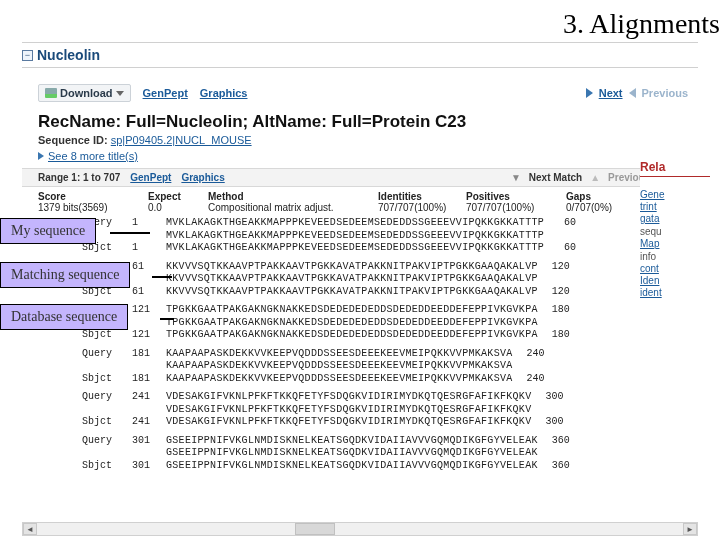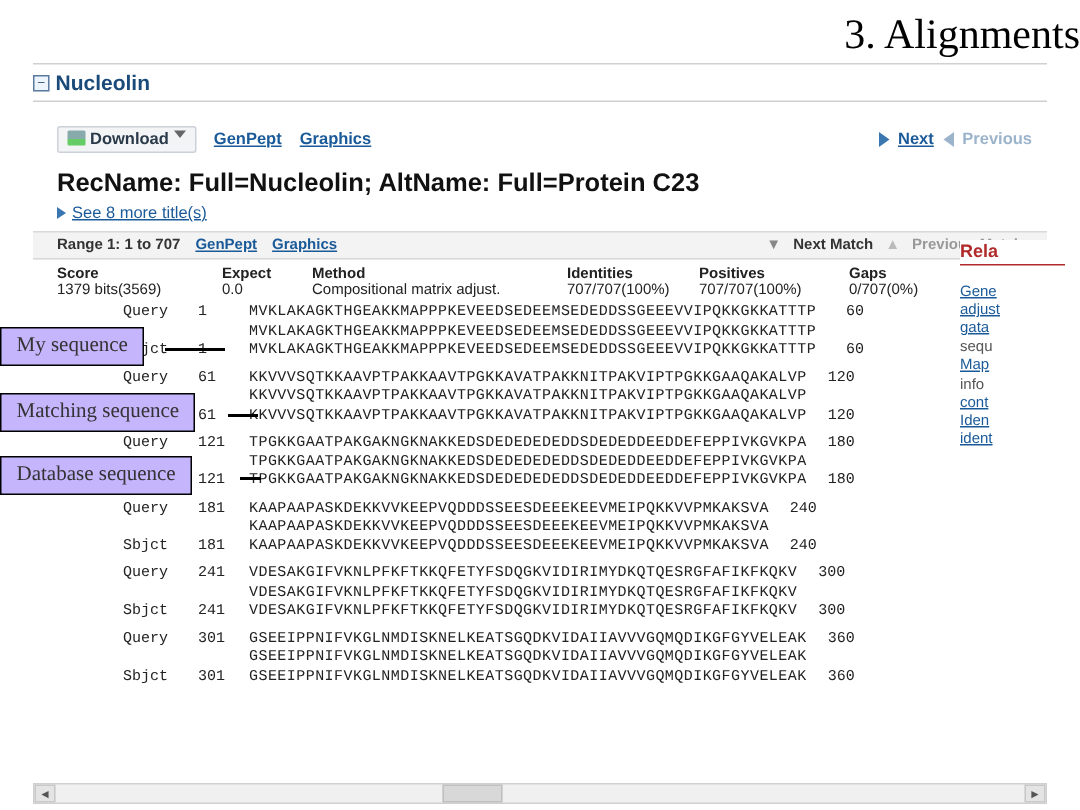--- a/index.html
+++ b/index.html
@@ -48,21 +48,21 @@
   }
   .top-toolbar {
     display: flex;
     justify-content: space-between;
     align-items: center;
     padding: 16px 10px 6px 16px;
   }
   .toolbar-left { display: flex; align-items: center; gap: 12px; }
   .toolbar-right { display: flex; align-items: center; gap: 6px; }
   .btn {
-    display: inline-flex; align-items: flex-start; gap: 3px;
+    display: inline-flex; align-items: center; gap: 3px;
     background: #f2f4f6;
     border: 1px solid #ccd2d8;
     border-radius: 2px;
     padding: 2px 6px;
     font-size: 11px;
     color: #2a3a4a;
     font-weight: bold;
   }
   .dl-icon {
     width: 12px; height: 10px;
@@ -246,20 +246,24 @@
     <div class="toolbar-right">
       <span class="tri-right"></span>
       <a class="link-pill">Next</a>
       <span class="tri-left" style="border-right-color:#9bb4cc"></span>
       <span style="color:#9bb4cc;font-weight:bold">Previous</span>
     </div>
   </div>
 
   <div class="protein-title">RecName: Full=Nucleolin; AltName: Full=Protein C23</div>
 
+  <div class="seq-id-line">
+    <span class="seq-id-label">Sequence ID:</span>
+    <a style="color:#1a5a99;text-decoration:underline">sp|P09405.2|NUCL_MOUSE</a>
+  </div>
 
   <div class="see-more">
     <span class="expand-tri"></span>
     <a>See 8 more title(s)</a>
   </div>
 
   <div class="range-bar">
     <div class="range-left">
       <span class="range-label">Range 1: 1 to 707</span>
       <a class="small-link">GenPept</a>
@@ -290,21 +294,21 @@
     <span class="col-gaps">0/707(0%)</span>
   </div>
 
   <div class="align-block" id="aln"><div class="aln-row"><span class="aln-label">Query</span><span class="aln-pos">1</span><span class="aln-seq">MVKLAKAGKTHGEAKKMAPPPKEVEEDSEDEEMSEDEDDSSGEEEVVIPQKKGKKATTTP</span><span class="aln-end">60</span></div><div class="aln-row"><span class="aln-label"></span><span class="aln-pos"></span><span class="aln-seq">MVKLAKAGKTHGEAKKMAPPPKEVEEDSEDEEMSEDEDDSSGEEEVVIPQKKGKKATTTP</span><span class="aln-end"></span></div><div class="aln-row"><span class="aln-label">Sbjct</span><span class="aln-pos">1</span><span class="aln-seq">MVKLAKAGKTHGEAKKMAPPPKEVEEDSEDEEMSEDEDDSSGEEEVVIPQKKGKKATTTP</span><span class="aln-end">60</span></div><div class="rblock"></div><div class="aln-row"><span class="aln-label">Query</span><span class="aln-pos">61</span><span class="aln-seq">KKVVVSQTKKAAVPTPAKKAAVTPGKKAVATPAKKNITPAKVIPTPGKKGAAQAKALVP</span><span class="aln-end">120</span></div><div class="aln-row"><span class="aln-label"></span><span class="aln-pos"></span><span class="aln-seq">KKVVVSQTKKAAVPTPAKKAAVTPGKKAVATPAKKNITPAKVIPTPGKKGAAQAKALVP</span><span class="aln-end"></span></div><div class="aln-row"><span class="aln-label">Sbjct</span><span class="aln-pos">61</span><span class="aln-seq">KKVVVSQTKKAAVPTPAKKAAVTPGKKAVATPAKKNITPAKVIPTPGKKGAAQAKALVP</span><span class="aln-end">120</span></div><div class="rblock"></div><div class="aln-row"><span class="aln-label">Query</span><span class="aln-pos">121</span><span class="aln-seq">TPGKKGAATPAKGAKNGKNAKKEDSDEDEDEDEDDSDEDEDDEEDDEFEPPIVKGVKPA</span><span class="aln-end">180</span></div><div class="aln-row"><span class="aln-label"></span><span class="aln-pos"></span><span class="aln-seq">TPGKKGAATPAKGAKNGKNAKKEDSDEDEDEDEDDSDEDEDDEEDDEFEPPIVKGVKPA</span><span class="aln-end"></span></div><div class="aln-row"><span class="aln-label">Sbjct</span><span class="aln-pos">121</span><span class="aln-seq">TPGKKGAATPAKGAKNGKNAKKEDSDEDEDEDEDDSDEDEDDEEDDEFEPPIVKGVKPA</span><span class="aln-end">180</span></div><div class="rblock"></div><div class="aln-row"><span class="aln-label">Query</span><span class="aln-pos">181</span><span class="aln-seq">KAAPAAPASKDEKKVVKEEPVQDDDSSEESDEEEKEEVMEIPQKKVVPMKAKSVA</span><span class="aln-end">240</span></div><div class="aln-row"><span class="aln-label"></span><span class="aln-pos"></span><span class="aln-seq">KAAPAAPASKDEKKVVKEEPVQDDDSSEESDEEEKEEVMEIPQKKVVPMKAKSVA</span><span class="aln-end"></span></div><div class="aln-row"><span class="aln-label">Sbjct</span><span class="aln-pos">181</span><span class="aln-seq">KAAPAAPASKDEKKVVKEEPVQDDDSSEESDEEEKEEVMEIPQKKVVPMKAKSVA</span><span class="aln-end">240</span></div><div class="rblock"></div><div class="aln-row"><span class="aln-label">Query</span><span class="aln-pos">241</span><span class="aln-seq">VDESAKGIFVKNLPFKFTKKQFETYFSDQGKVIDIRIMYDKQTQESRGFAFIKFKQKV</span><span class="aln-end">300</span></div><div class="aln-row"><span class="aln-label"></span><span class="aln-pos"></span><span class="aln-seq">VDESAKGIFVKNLPFKFTKKQFETYFSDQGKVIDIRIMYDKQTQESRGFAFIKFKQKV</span><span class="aln-end"></span></div><div class="aln-row"><span class="aln-label">Sbjct</span><span class="aln-pos">241</span><span class="aln-seq">VDESAKGIFVKNLPFKFTKKQFETYFSDQGKVIDIRIMYDKQTQESRGFAFIKFKQKV</span><span class="aln-end">300</span></div><div class="rblock"></div><div class="aln-row"><span class="aln-label">Query</span><span class="aln-pos">301</span><span class="aln-seq">GSEEIPPNIFVKGLNMDISKNELKEATSGQDKVIDAIIAVVVGQMQDIKGFGYVELEAK</span><span class="aln-end">360</span></div><div class="aln-row"><span class="aln-label"></span><span class="aln-pos"></span><span class="aln-seq">GSEEIPPNIFVKGLNMDISKNELKEATSGQDKVIDAIIAVVVGQMQDIKGFGYVELEAK</span><span class="aln-end"></span></div><div class="aln-row"><span class="aln-label">Sbjct</span><span class="aln-pos">301</span><span class="aln-seq">GSEEIPPNIFVKGLNMDISKNELKEATSGQDKVIDAIIAVVVGQMQDIKGFGYVELEAK</span><span class="aln-end">360</span></div></div>
 
 </div>
 
 <div class="right-crop">
   <div class="hdr">Rela</div>
   <a>Gene</a>
-  <a>adjust</a>
+  <a>trint</a>
   <a>gata</a>
   <span class="plain">sequ</span>
   <a>Map</a>
   <span class="plain">info</span>
   <a>cont</a>
   <a>Iden</a>
   <a>ident</a>
 </div>
 
 <div class="annot" style="top:218px; left:0px">My sequence</div>

